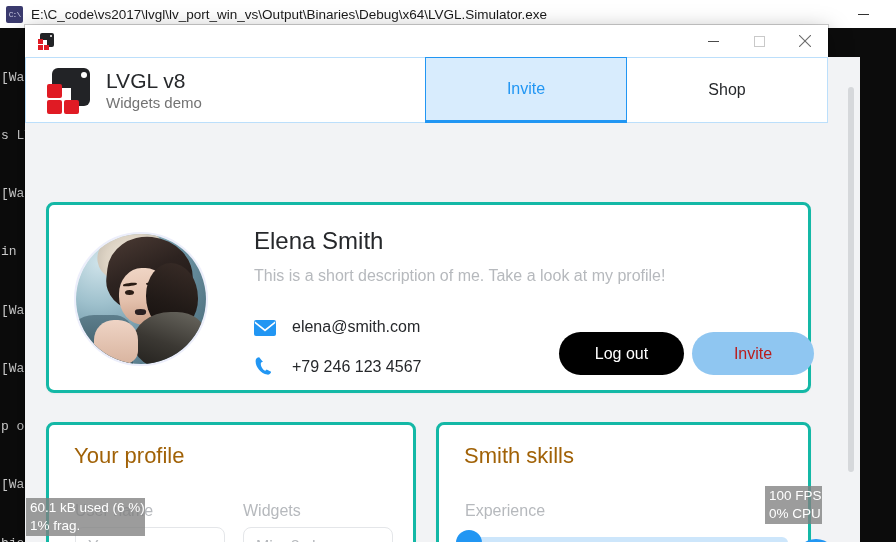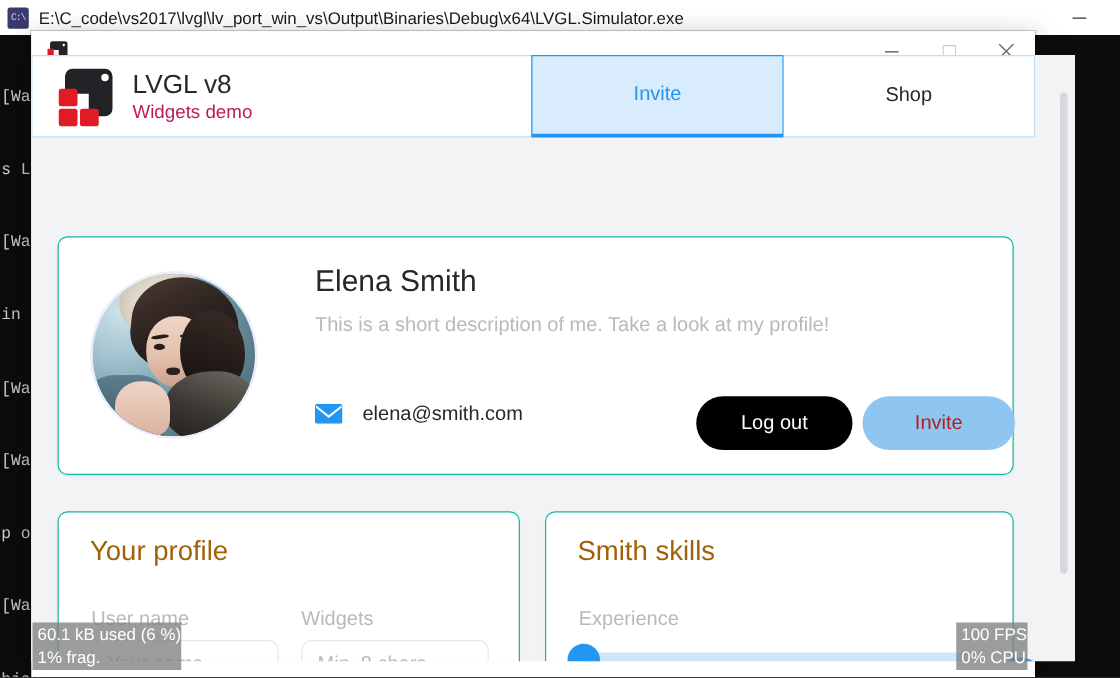--- a/index.html
+++ b/index.html
@@ -51,21 +51,21 @@
     display:flex; align-items:center; padding-left:12px; border-bottom:0;
   }
   .sim-logo-small { width:17px; height:17px; position:relative; flex:none; margin-right:11px; }
   .sim-title { font-size:13.5px; color:#3b3b3b; }
   .sim-ctl-group { position:absolute; right:0; top:0; display:flex; height:32px; }
   .sim-ctl { width:46px; height:32px; display:flex; align-items:center; justify-content:center; }
   .sim-ctl svg { display:block; }
 
   
   .lv-canvas {
-    position:absolute; left:0; top:19px; width:835px; height:485px;
+    position:absolute; left:0; top:32px; width:835px; height:485px;
     background:#f2f3f5; overflow:hidden;
   }
 
   
   .lv-tabrow {
     position:absolute; left:0; top:0; width:803px; height:66px; display:flex;
     background:#ffffff;
   }
   .lv-brand {
     width:400px; height:66px; background:#ffffff;
@@ -81,35 +81,35 @@
     position:absolute; left:9px; top:22px; width:19px; height:19px; background:#ffffff;
   }
   .lv-logo .dot {
     position:absolute; left:38px; top:6px; width:6px; height:6px; background:#ffffff; border-radius:50%;
   }
   .lv-logo .r1 { position:absolute; left:4px; top:18px; width:15px; height:14px; background:#e01b24; border-radius:2px; }
   .lv-logo .r2 { position:absolute; left:4px; top:34px; width:15px; height:14px; background:#e01b24; border-radius:2px; }
   .lv-logo .r3 { position:absolute; left:21px; top:34px; width:15px; height:14px; background:#e01b24; border-radius:2px; }
   .lv-brandtext { display:flex; flex-direction:column; justify-content:center; }
   .lv-brandtext .t1 { font-size:21px; color:#26282b; line-height:25px; }
-  .lv-brandtext .t2 { font-size:15px; color:#be185d; line-height:19px; }
+  .lv-brandtext .t2 { font-size:15px; color:#737373; line-height:19px; }
 
   .lv-tab {
     flex:1; height:66px; background:#ffffff; border:1px solid #bcdffb; border-left:none;
     display:flex; align-items:center; justify-content:center;
     font-size:16px; color:#26282b;
   }
   .lv-tab.active {
     background:#d8ecfd; color:#2196f3;
     border:1px solid #2196f3; border-bottom:3px solid #2196f3;
   }
 
   
   .lv-card {
-    position:absolute; background:#ffffff; border:1px solid #14b8a6; border-radius:8px;
+    position:absolute; background:#ffffff; border:3px solid #14b8a6; border-radius:8px;
     box-shadow:0 1px 2px rgba(0,0,0,.04);
   }
   #card-profile { left:21px; top:145px; width:765px; height:191px; }
   #card-yourprofile { left:21px; top:365px; width:370px; height:160px; }
   #card-yourskills  { left:411px; top:365px; width:375px; height:160px; }
 
   
   .avatar {
     position:absolute; left:25px; top:27px; width:134px; height:134px;
     border-radius:50%; border:2px solid #eceefb; overflow:hidden;
@@ -173,21 +173,21 @@
     background:linear-gradient(180deg, #5d7e8c 0%, #33505c 100%);
     border-radius:40% 30% 10% 10%;
   }
 
   .p-name {
     position:absolute; left:205px; top:22px; font-size:24px; color:#26282b;
   }
   .p-desc {
     position:absolute; left:205px; top:62px; font-size:16px; color:#b6b9bd;
   }
-  .p-row { position:absolute; left:205px; display:flex; align-items:flex-start;margin-top:20px; }
+  .p-row { position:absolute; left:205px; display:flex; align-items:flex-end; }
   .p-row.mail { top:113px; }
   .p-row.tel  { top:151px; }
   .p-row .ico { width:30px; display:flex; align-items:center; justify-content:flex-start; }
   .p-row .txt { font-size:16px; color:#26282b; margin-left:8px; }
 
   .p-btn {
     position:absolute; top:127px; height:43px; border-radius:21.5px;
     display:flex; align-items:center; justify-content:center;
     font-size:16px; color:#ffffff;
   }
@@ -230,21 +230,21 @@
     border-radius:50%; background:#2196f3;
     display:flex; align-items:center; justify-content:center;
   }
 
   
   .ov {
     position:absolute; background:rgba(128,128,128,.78); color:#ffffff;
     font-size:13.5px; line-height:17.5px; padding:1px 0 2px 4px; white-space:pre;
   }
   #ov-mem { left:26px; top:498px; }
-  #ov-perf { left:765px; top:498px; }
+  #ov-perf { left:765px; top:486px; }
 </style>
 </head>
 <body>
 
 <div id="screen">
 
   <div class="console-win">
     <div class="console-titlebar">
       <div class="console-icon">C:\</div>
       <div class="console-title">E:\C_code\vs2017\lvgl\lv_port_win_vs\Output\Binaries\Debug\x64\LVGL.Simulator.exe</div>
@@ -343,20 +343,28 @@
         <div class="p-row mail">
           <span class="ico">
             <svg width="22" height="16" viewBox="0 0 22 16">
               <rect x="0" y="0" width="22" height="16" rx="2" fill="#2196f3"></rect>
               <path d="M0.8 1.2 L11 9.2 L21.2 1.2 L21.2 3.2 L11 11.4 L0.8 3.2 Z" fill="#ffffff"></path>
             </svg>
           </span>
           <span class="txt">elena@smith.com</span>
         </div>
 
+        <div class="p-row tel">
+          <span class="ico">
+            <svg width="20" height="20" viewBox="0 0 20 20">
+              <path d="M5.2 1.2 C3.2 1.2 1.6 2.8 1.6 5.0 C1.6 11.4 7.0 17.6 13.2 18.6 C15.2 18.9 16.8 17.6 17.1 15.8 L12.6 13.6 C11.8 15.2 10.4 15.0 9.2 13.6 C7.6 11.8 6.6 9.6 6.8 7.6 C6.9 6.4 7.8 5.8 9.0 6.0 Z" fill="#2196f3"></path>
+            </svg>
+          </span>
+          <span class="txt">+79 246 123 4567</span>
+        </div>
 
         <div class="p-btn" id="btn-logout">Log out</div>
         <div class="p-btn" id="btn-invite">Invite</div>
       </div>
 
       <div class="lv-card" id="card-yourprofile">
         <div class="card-title">Your profile</div>
 
         <div class="field-label" id="lbl-username">User name</div>
         <div class="ta" id="ta-username">Your name</div>

